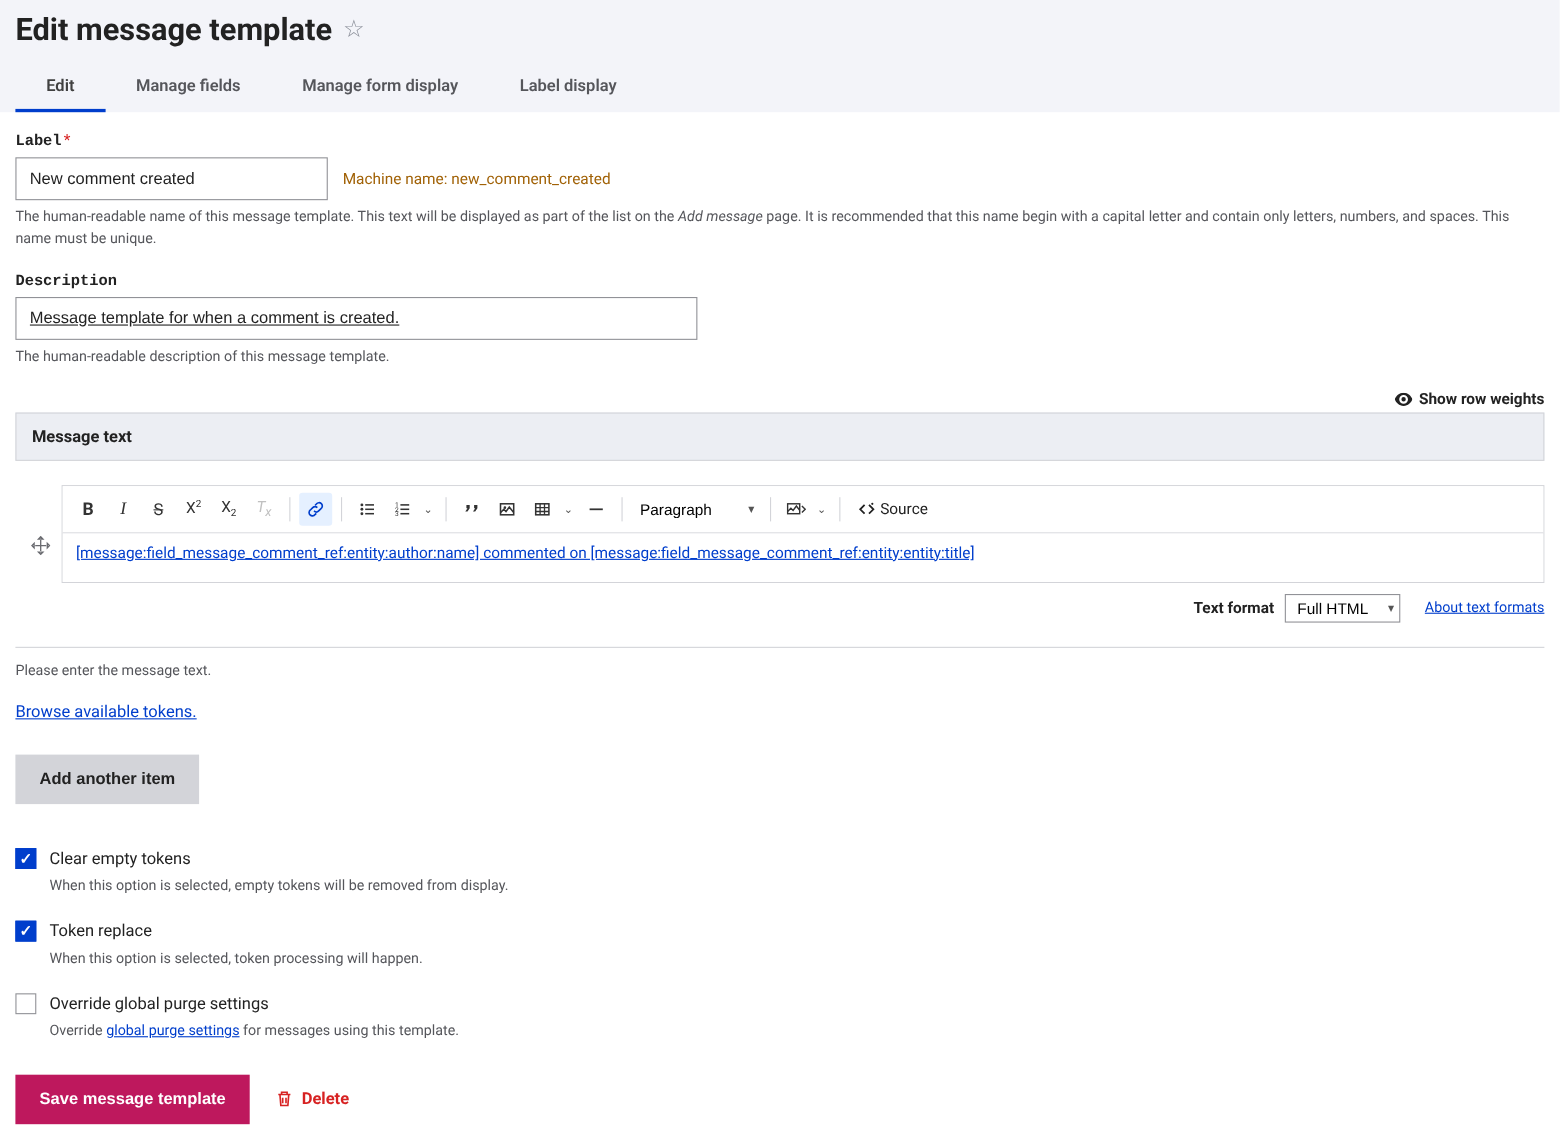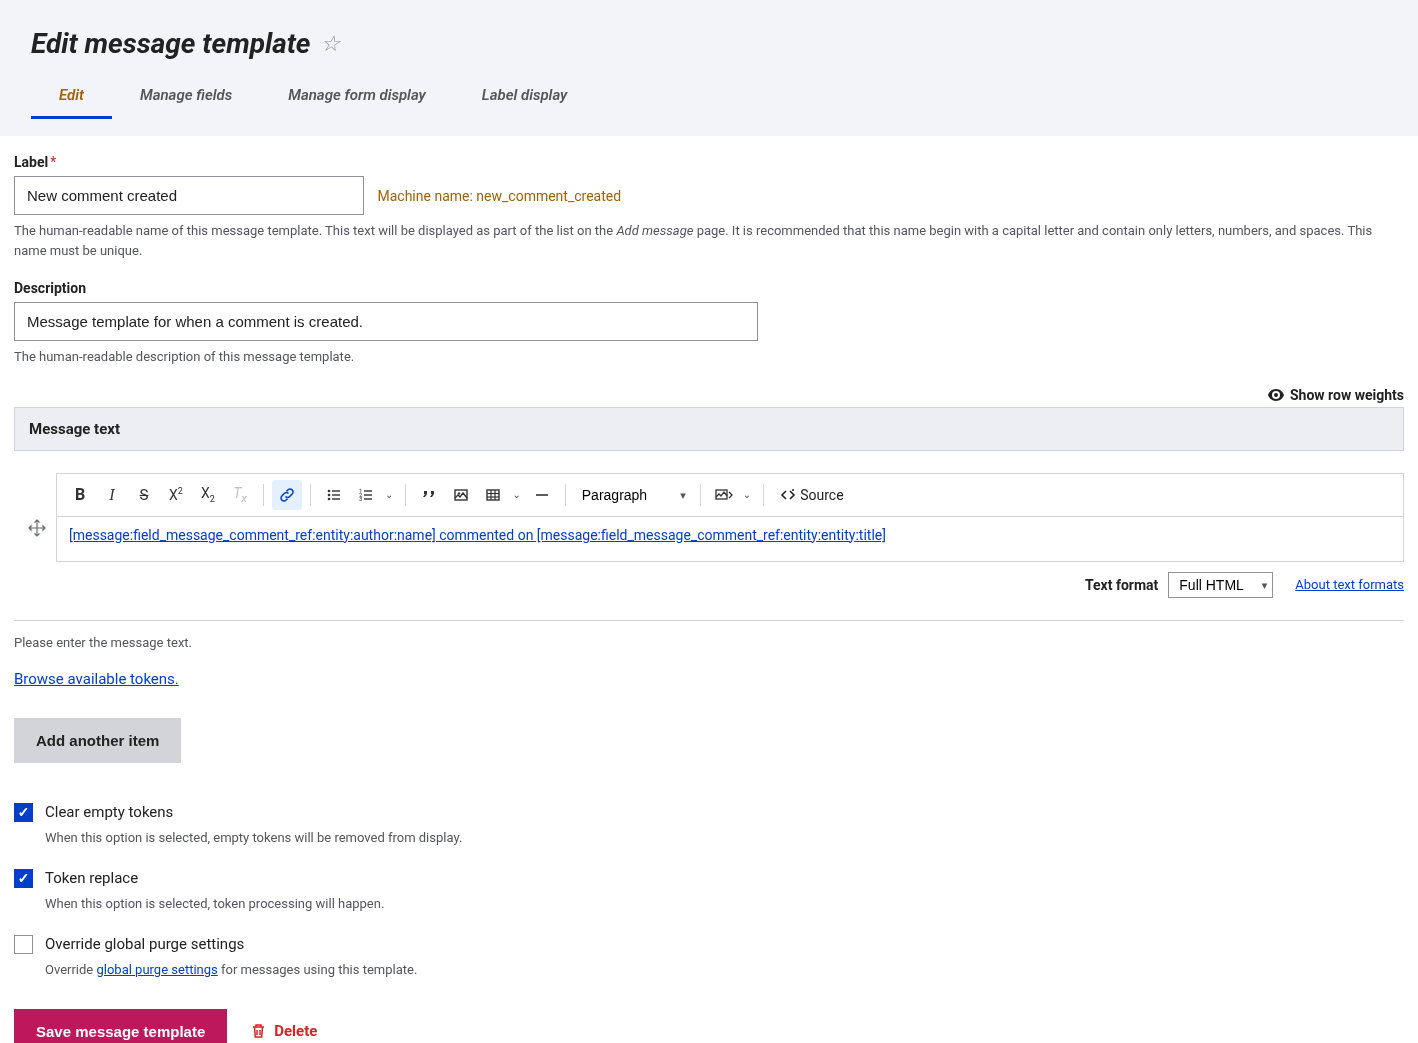--- a/index.html
+++ b/index.html
@@ -1,32 +1,32 @@
 <!DOCTYPE html>
 <html><head>
 <meta charset="utf-8">
 <style>
 * { box-sizing: border-box; margin: 0; padding: 0; }
 body { font-family: -apple-system, BlinkMacSystemFont, "Segoe UI", Roboto, sans-serif; font-size: 14px; color: #222; background: #fff; }
-.header-region { background: #f3f4f9; padding: 17px; font-style: italic; }
+.header-region { background: #f3f4f9; padding: 0; }
 .page-title-row { display: flex; align-items: center; padding: 10px 14px 4px; }
 .page-title { font-size: 28px; font-weight: 700; color: #222; }
 .star-icon { font-size: 22px; color: #8e929c; margin-left: 10px; cursor: pointer; }
 .tabs { display: flex; padding: 12px 14px 0; gap: 0; }
 .tab { padding: 10px 28px 12px; color: #55565b; font-weight: 600; font-size: 15px; cursor: pointer; border-bottom: 3px solid transparent; }
-.tab.active { color: #a16207; border-bottom-color: #003ecc; }
+.tab.active { color: #404040; border-bottom-color: #003ecc; }
 .content { padding: 18px 14px 40px; }
 .form-item { margin-bottom: 20px; }
-.form-label { font-weight: 700; font-size: 14px; display: inline-block; margin-bottom: 6px; }
+.form-label { font-weight: 700; font-size: 14px; display: inline-block; margin-bottom: 6px; font-family: Liberation Mono, monospace; }
 .required-marker { color: #d72222; margin-left: 2px; }
-.text-input { border: 1px solid #919297; padding: 10px 12px; font-size: 15px; color: #222; width: 350px; display: inline-block; vertical-align: middle; }
+.text-input { border: 1px solid #919297; padding: 10px 12px; font-size: 15px; color: #222; width: 284px; display: inline-block; vertical-align: middle; }
 .machine-name { display: inline-block; margin-left: 10px; font-size: 14px; color: #a16207; vertical-align: middle; }
 .description { font-size: 13px; color: #55565b; margin-top: 6px; line-height: 1.5; }
 .description em { font-style: italic; }
-.desc-input { width: 744px; }
+.desc-input { width: 620px; text-decoration: underline; }
 .row-weights { text-align: right; font-weight: 700; font-size: 14px; margin-top: 0; margin-bottom: 4px; cursor: pointer; display: flex; justify-content: flex-end; align-items: center; gap: 6px; }
 .eye-icon { font-size: 14px; }
 .section-header { background: #eceef3; padding: 12px 14px; font-weight: 700; font-size: 15px; border: 1px solid #d3d4d9; }
 .editor-wrapper { margin-top: 22px; position: relative; }
 .drag-handle { position: absolute; left: -24px; top: 46px; cursor: move; color: #696a6f; }
 .editor-box { border: 1px solid #d3d4d9; margin-left: 42px; }
 .toolbar { display: flex; align-items: center; padding: 6px 8px; border-bottom: 1px solid #d3d4d9; gap: 2px; background: #fff; }
 .tb-btn { width: 30px; height: 30px; display: inline-flex; align-items: center; justify-content: center; cursor: pointer; border-radius: 3px; color: #333; }
 .tb-btn.active-tool { background: #e5f0ff; color: #003ecc; }
 .tb-btn.disabled { color: #c0c0c0; cursor: default; }

